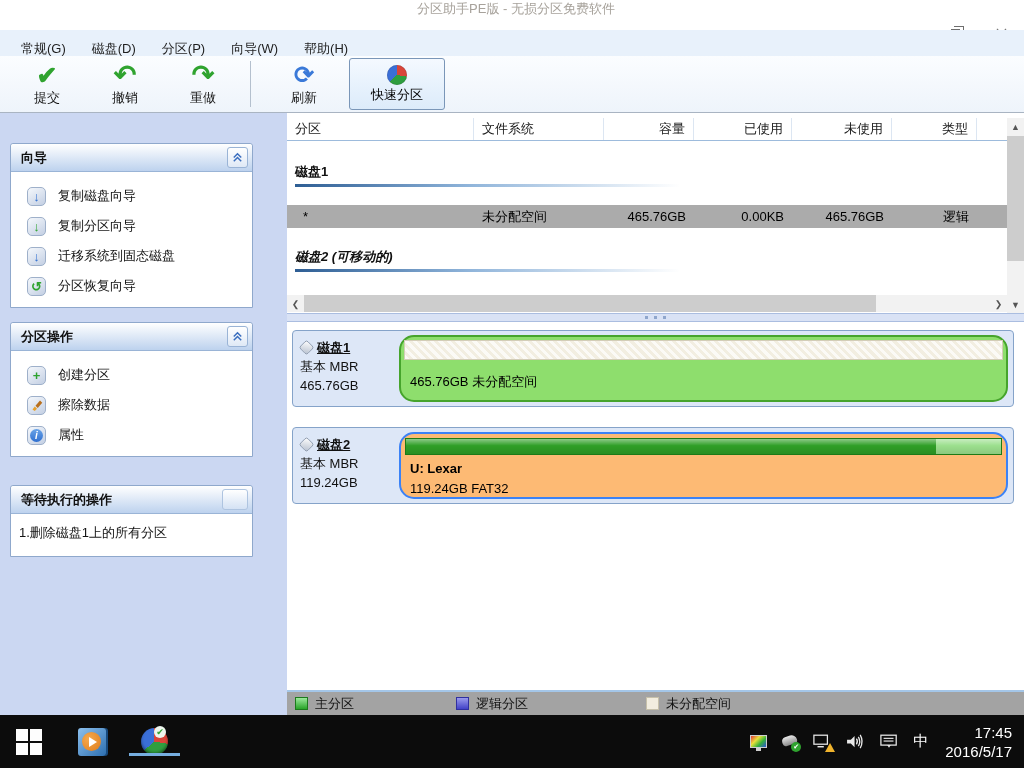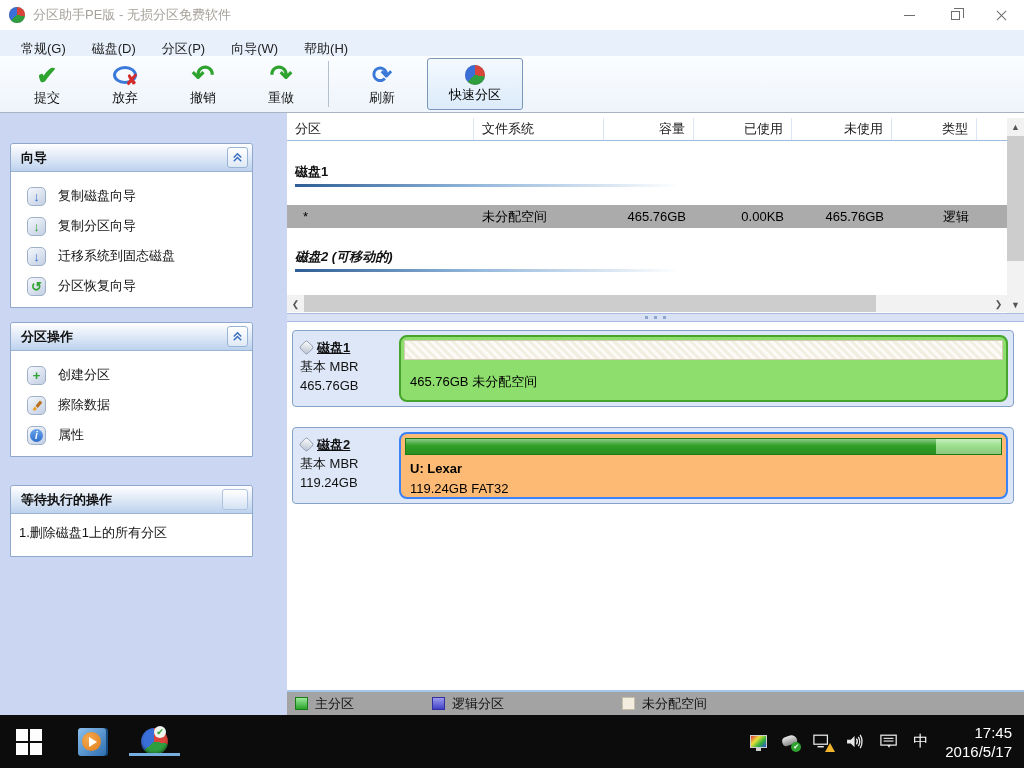--- a/index.html
+++ b/index.html
@@ -1,20 +1,20 @@
 <!DOCTYPE html>
 <html><head>
 <meta charset="utf-8">
 <style>
   * { margin:0; padding:0; box-sizing:border-box; }
   html,body { width:1024px; height:768px; font-family:"Liberation Sans",sans-serif; }
   .screen { position:relative; width:1024px; height:768px; background:#fff; overflow:hidden; }
 
   
-  .titlebar { position:absolute; top:0; left:0; width:1024px; height:30px; background:#ffffff; display:flex; align-items:center; }
+  .titlebar { position:absolute; top:0; left:0; width:1024px; height:30px; background:#ffffff; display:flex; align-items:center;flex-direction:column; }
   .app-pie { width:16px; height:16px; margin-left:9px; border-radius:50%;
     background:conic-gradient(#d9453a 0 100deg,#2f9e3f 100deg 225deg,#3a6fd8 225deg 360deg);
     box-shadow:inset 0 0 1px rgba(0,0,0,.5); }
   .title-text { margin-left:8px; font-size:13px; color:#a7a29b; }
   .win-controls { margin-left:auto; display:flex; height:30px; }
   .win-btn { width:46px; height:30px; display:flex; align-items:center; justify-content:center; color:#6e6e6e; }
   .glyph-min { width:11px; border-top:1px solid #6e6e6e; }
   .glyph-restore { position:relative; width:9px; height:9px; border:1px solid #6e6e6e; background:#fff; }
   .glyph-restore::before { content:""; position:absolute; left:2px; top:-4px; width:9px; height:9px; border:1px solid #6e6e6e; border-left-width:0; border-bottom-width:0; }
   .glyph-close { position:relative; width:11px; height:11px; }
@@ -86,40 +86,40 @@
     border-top:1px solid #aabde0; border-bottom:1px solid #aabde0; display:flex; align-items:center; justify-content:center; gap:6px; }
   .dot { width:3px; height:3px; background:#8fa6cc; }
 
   
   .graph { position:absolute; left:287px; top:322px; width:737px; height:368px; background:#fff; }
   .disk-block { position:absolute; left:5px; width:722px; height:77px; background:#dde7f7; border:1px solid #85a3c9; border-radius:4px; display:flex; }
   .disk-info { width:101px; padding:7px 0 0 7px; font-size:13px; color:#111; line-height:19px; }
   .disk-title { display:flex; align-items:center; gap:4px; font-weight:bold; }
   .disk-title .nm { text-decoration:underline; }
   .disk-ic { width:13px; height:13px; background:linear-gradient(145deg,#fdfdfd,#b9c2d0); border:1px solid #8a96a8; border-radius:3px; transform:rotate(45deg) scale(.85); }
-  .part { flex:1; margin:4px 5px; border-radius:8px; position:relative;text-align:center; }
+  .part { flex:1; margin:4px 5px; border-radius:15px; position:relative;text-align:center; }
   .part-green { background:#8ede6d; border:2px solid #46a42c; }
   .strip { position:absolute; top:3px; left:3px; right:3px; height:20px; background:#f2eee1; border:1px solid #d3cdb8;
     background-image:repeating-linear-gradient(45deg,rgba(255,255,255,.7) 0 3px,rgba(0,0,0,0) 3px 6px); }
   .part-text { position:absolute; left:9px; bottom:9px; font-size:13px; color:#000; }
   .part-white { background:#fdba74; border:2px solid #3b82f6; }
   .usage-bar { position:absolute; top:4px; left:4px; right:4px; height:17px; border:1px solid #1d7a17;
     background:linear-gradient(to right,#2f9e26 0 89%,#9bdf8d 89% 100%); }
   .usage-bar::after { content:""; position:absolute; inset:0; background:linear-gradient(rgba(255,255,255,.45),rgba(255,255,255,0) 45%,rgba(0,0,0,.10)); }
   .vol-name { position:absolute; left:9px; top:27px; font-size:13px; font-weight:bold; color:#000; }
   .vol-detail { position:absolute; left:9px; top:47px; font-size:13px; color:#000; }
 
   
   .legend { position:absolute; left:287px; top:690px; width:737px; height:25px; background:#a3a3a3; border-top:2px solid #a4c6e8; display:flex; align-items:center; }
   .leg-item { display:flex; align-items:center; gap:7px; font-size:13px; color:#111; }
   .sw { width:13px; height:13px; }
   .sw-primary { background:linear-gradient(#9ce89c,#28a428); border:1px solid #1d7a1d; }
   .sw-logical { background:linear-gradient(#9a9aec,#4242c8); border:1px solid #3030a0; }
   .sw-unalloc { background:#f2eddf; border:1px solid #c6c0aa; }
-  .lg1 { margin-left:8px; } .lg2 { margin-left:78px; } .lg3 { margin-left:118px; }
+  .lg1 { margin-left:8px; } .lg2 { margin-left:102px; } .lg3 { margin-left:118px; }
 
   
   .taskbar { position:absolute; left:0; top:715px; width:1024px; height:53px; background:#0c0c0c; display:flex; align-items:center; }
   .start-btn { margin-left:16px; width:26px; height:26px; display:grid; grid-template-columns:12px 12px; grid-template-rows:12px 12px; gap:2px; }
   .start-btn span { background:#fdfdfd; }
   .task-icon { position:relative; width:31px; height:31px; display:flex; align-items:center; justify-content:center; }
   .mp-box { width:28px; height:28px; border-radius:3px; background:linear-gradient(135deg,#8cc0ee,#2d6fb0); box-shadow:2px 0 0 #174a7e; display:flex; align-items:center; justify-content:center; }
   .mp-circle { width:19px; height:19px; border-radius:50%; background:radial-gradient(circle at 35% 35%,#f4a94e,#df7c1a); display:flex; align-items:center; justify-content:center; }
   .mp-circle::after { content:""; border-style:solid; border-width:5px 0 5px 8px; border-color:transparent transparent transparent #fff; margin-left:2px; }
   .pa-pie { width:27px; height:27px; border-radius:50%;
@@ -171,26 +171,20 @@
 
   <div class="toolbar">
     <div class="tool-btn">
       <span class="tb-icon">
           <span class="i-check">✔</span>
         </span>
       <span>提交</span>
     </div>
     <div class="tool-btn">
       <span class="tb-icon">
-          <span class="i-discard"></span>
-        </span>
-      <span>放弃</span>
-    </div>
-    <div class="tool-btn">
-      <span class="tb-icon">
           <span class="i-undo">↶</span>
         </span>
       <span>撤销</span>
     </div>
     <div class="tool-btn">
       <span class="tb-icon">
           <span class="i-redo">↷</span>
         </span>
       <span>重做</span>
     </div>

